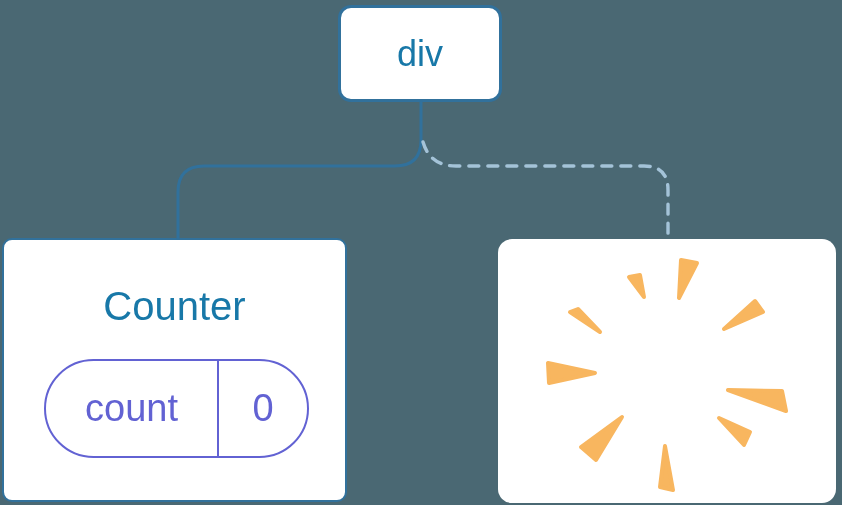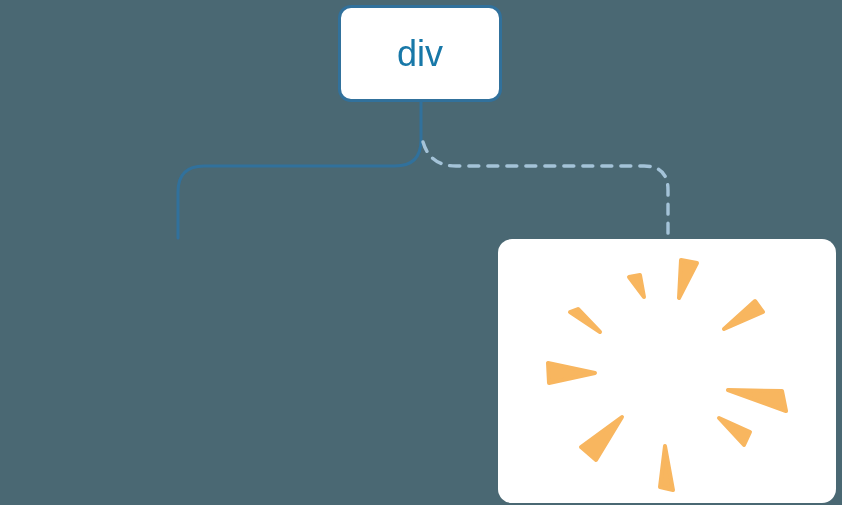--- a/index.html
+++ b/index.html
@@ -89,20 +89,27 @@
 
   <svg class="edges" viewBox="0 0 842 505">
     <path class="edge-solid" d="M421,102 L421,140 Q421,166 395,166 L204,166 Q178,166 178,192 L178,238"></path>
     <path class="edge-dashed" d="M423,142 Q430,166 456,166 L644,166 Q668,166 668,190 L668,239"></path>
   </svg>
 
   <div class="node-root">
     <span class="label">div</span>
   </div>
 
+  <div class="card card-counter">
+    <div class="card-title">Counter</div>
+    <div class="state-pill">
+      <span class="state-key">count</span>
+      <span class="state-value">0</span>
+    </div>
+  </div>
 
   <div class="card card-removed">
     <svg class="poof" viewBox="0 0 338 264">
       <polygon points="131,38 142,36 146,58"></polygon>
       <polygon points="183,21 199,24 181,59"></polygon>
       <polygon points="257,62 265,73 226,90"></polygon>
       <polygon points="284,152 288,172 230,151"></polygon>
       <polygon points="252,193 246,206 221,179"></polygon>
       <polygon points="162,248 175,251 167,207"></polygon>
       <polygon points="83,208 98,221 124,178"></polygon>

